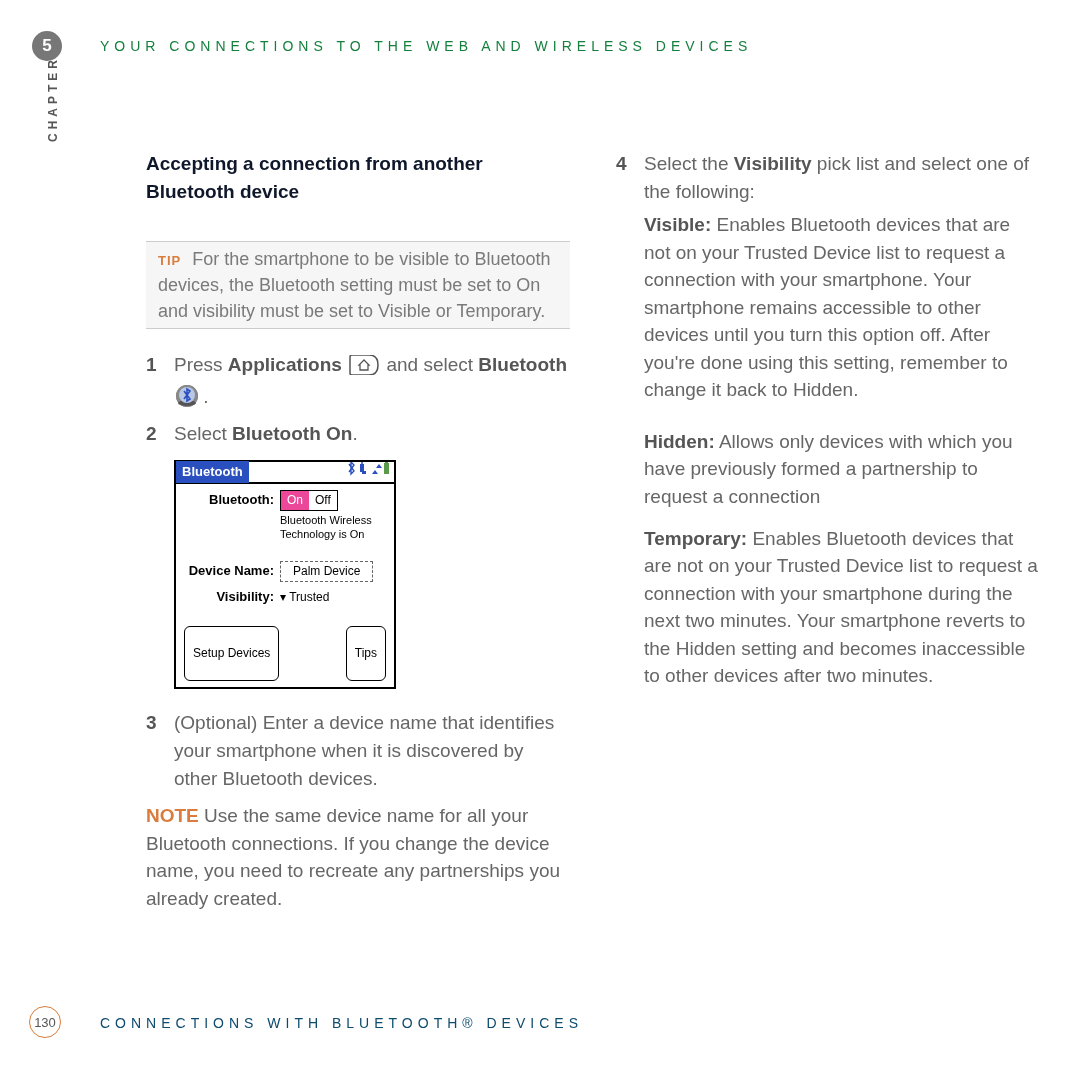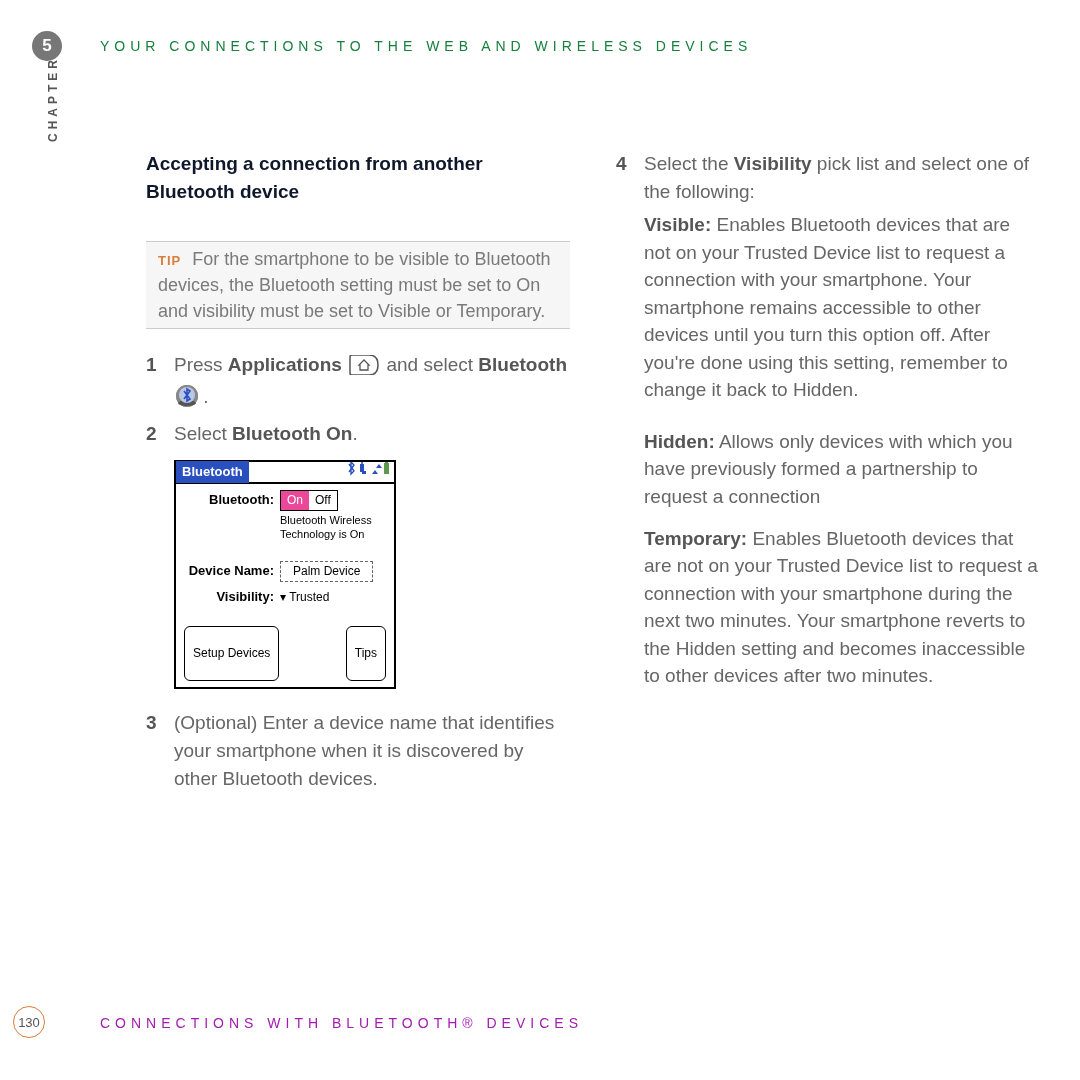--- a/index.html
+++ b/index.html
@@ -40,39 +40,39 @@
     top: 142px;
     font-size: 12px;
     font-weight: bold;
     letter-spacing: 4px;
     color: #555;
     transform: rotate(-90deg);
     transform-origin: left top;
   }
   .page-number {
     position: absolute;
-    left: 13px;
+    left: 29px;
     bottom: 42px;
     width: 30px;
     height: 30px;
     border: 1px solid #d97c3c;
     border-radius: 50%;
     font-size: 13px;
     color: #555;
     display: flex;
     align-items: center;
     justify-content: center;
   }
   .running-footer {
     position: absolute;
     left: 100px;
     bottom: 49px;
     font-size: 14px;
     letter-spacing: 5px;
-    color: #a21caf;
+    color: #0c4a6e;
   }
 
   .columns {
     position: absolute;
     left: 146px;
     top: 150px;
     width: 895px;
     display: flex;
     gap: 46px;
   }
@@ -248,20 +248,23 @@
         <span class="bt-btn">Setup Devices</span>
         <span class="bt-btn">Tips</span>
       </div>
     </div>
 
     <div class="step">
       <div class="step-num">3</div>
       <div class="step-body">(Optional)    Enter a device name that identifies your smartphone when it is discovered by other Bluetooth devices.</div>
     </div>
 
+    <div class="sub-para">
+      <span class="note-label">NOTE</span><span> Use the same device name for all your Bluetooth connections. If you change the device name, you need to recreate any partnerships you already created.</span>
+    </div>
   </div>
 
   <div class="col">
     <div class="step">
       <div class="step-num">4</div>
       <div class="step-body">
         <span>Select the </span><strong class="term">Visibility</strong><span> pick list and select one of the following:</span>
         <div class="sub-para" style="margin-top:6px">
           <strong class="term">Visible:</strong><span> Enables Bluetooth devices that are not on your Trusted Device list to request a connection with your smartphone. Your smartphone remains accessible to other devices until you turn this option off. After you're done using this setting, remember to change it back to Hidden.</span>
         </div>

